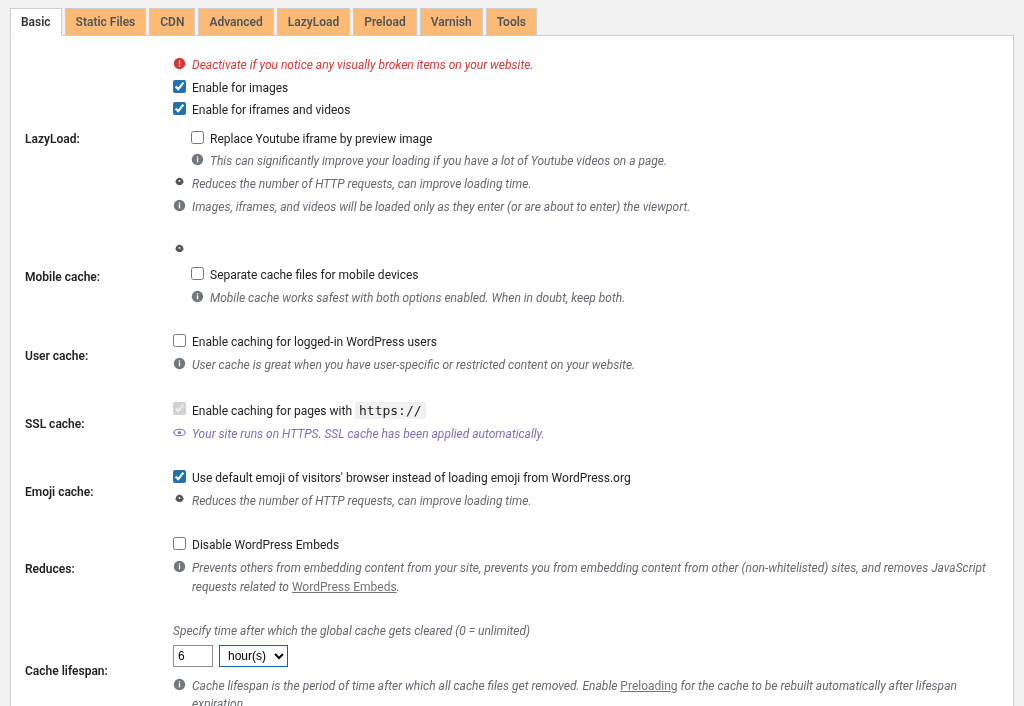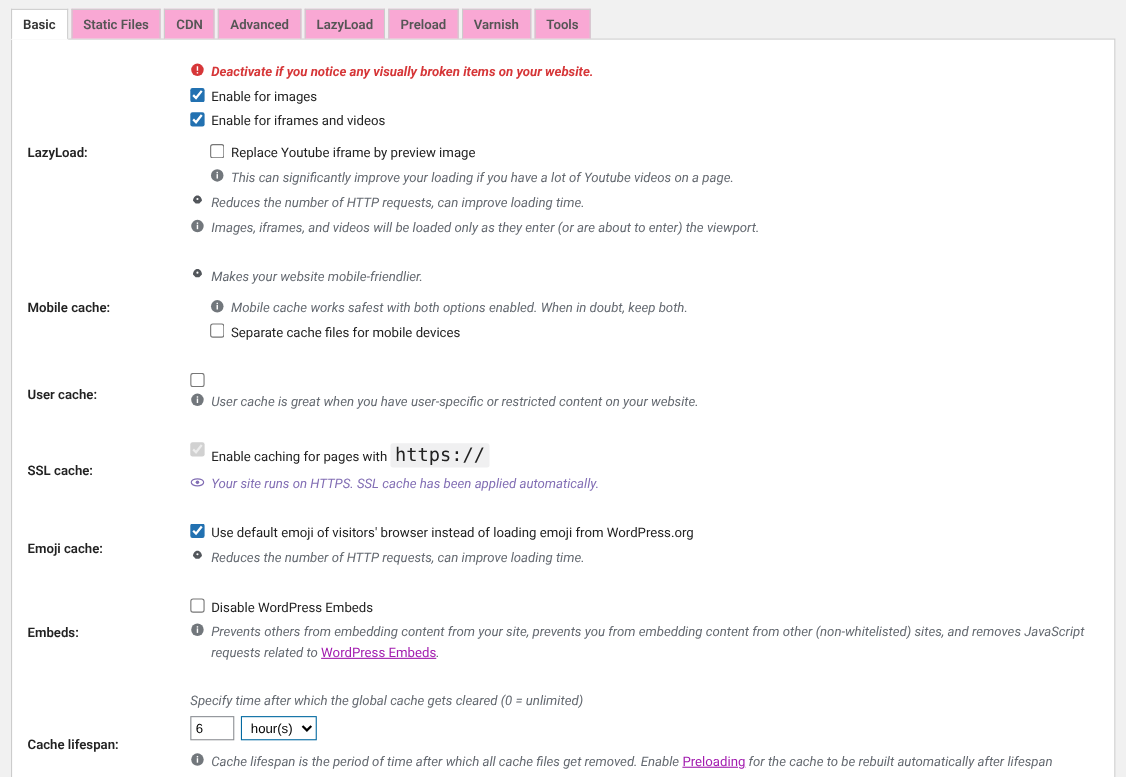--- a/index.html
+++ b/index.html
@@ -12,21 +12,21 @@
   }
   .tabs {
     display: flex;
     gap: 0;
     margin: 0;
     position: relative;
     z-index: 2;
   }
   .tab {
     padding: 6px 10px;
-    background: #f9a8d4;
+    background: #fdba74;
     border: 1px solid #ccc;
     border-bottom: none;
     font-size: 12px;
     font-weight: 600;
     color: #555;
     cursor: pointer;
     margin-right: 3px;
   }
   .tab.active {
     background: #fff;
@@ -60,32 +60,32 @@
     font-size: 12px;
     line-height: 1.55;
   }
   .line { display: flex; align-items: flex-start; margin-bottom: 4px; }
   .indent { margin-left: 18px; }
   .icon {
     width: 13px; height: 13px; display: inline-flex; align-items: center; justify-content: center;
     margin-right: 6px; margin-top: 1px; flex-shrink: 0;
   }
   .icon svg { width: 13px; height: 13px; display: block; }
-  .warn-red { color: #d63638; font-style: italic; font-weight: 700; }
+  .warn-red { color: #d63638; font-style: italic; font-weight: 400; }
   .desc { color: #646970; font-style: italic; }
   .purple { color: #826eb4; font-style: italic; }
   input[type=checkbox] {
     width: 13px; height: 13px; margin-right: 6px; margin-top: 1px; flex-shrink: 0;
     accent-color: #2271b1; cursor: pointer;
   }
   input[type=checkbox]:disabled { cursor: default; }
   .check-label { color: #222; }
-  a { color: #a21caf; text-decoration: underline; font-style: normal; margin-top: 28px; }
+  a { color: #737373; text-decoration: underline; font-style: normal; margin-top: 28px; }
   code {
-    background: #f0f0f1; padding: 1px 4px; font-family: Menlo, monospace; font-size: 17px;
+    background: #f0f0f1; padding: 1px 4px; font-family: Menlo, monospace; font-size: 13px;
     border-radius: 2px;
   }
   .num-input {
     width: 40px; padding: 2px 4px; border: 1px solid #8c8f94; font-size: 12px;
   }
   select {
     padding: 2px 4px; border: 1px solid #0369a1; font-size: 12px; background: #fff;
   }
   .lifespan-controls { display: flex; gap: 6px; margin-bottom: 10px; margin-top: 4px; }
   .spec { color: #646970; font-style: italic; margin-bottom: 2px; display: block; }
@@ -169,46 +169,46 @@
   <div class="row">
     <div class="label-col">Mobile cache:</div>
     <div class="field-col">
       <div class="line">
         <span class="icon">
           <svg viewBox="0 0 16 16">
               <path d="M8 2 C11 2 13 5 13 8 L10 11 L6 11 L3 8 C3 5 5 2 8 2 Z" fill="#52565b"></path>
               <circle cx="8" cy="6" r="1.2" fill="#fff"></circle>
             </svg>
         </span>
-        <span class="desc">Makes your website mobile-friendlier.</span>
       </div>
       <div class="sub-block indent">
+        <div class="line">
+          <input type="checkbox" style="">
+          <span class="check-label">Separate cache files for mobile devices</span>
+        </div>
         <div class="line">
           <span class="icon">
             <svg viewBox="0 0 16 16">
                 <circle cx="8" cy="8" r="7" fill="#72777c"></circle>
                 <rect x="7.2" y="6.5" width="1.6" height="5" fill="#fff"></rect>
                 <rect x="7.2" y="4" width="1.6" height="1.6" fill="#fff"></rect>
               </svg>
           </span>
           <span class="desc">Mobile cache works safest with both options enabled. When in doubt, keep both.</span>
         </div>
-        <div class="line">
-          <input type="checkbox" style="">
-          <span class="check-label">Separate cache files for mobile devices</span>
-        </div>
       </div>
     </div>
   </div>
 
   <div class="row">
     <div class="label-col">User cache:</div>
     <div class="field-col">
       <div class="line">
         <input type="checkbox" style="">
+        <span class="check-label">Enable caching for logged-in WordPress users</span>
       </div>
       <div class="line">
         <span class="icon">
           <svg viewBox="0 0 16 16">
               <circle cx="8" cy="8" r="7" fill="#72777c"></circle>
               <rect x="7.2" y="6.5" width="1.6" height="5" fill="#fff"></rect>
               <rect x="7.2" y="4" width="1.6" height="1.6" fill="#fff"></rect>
             </svg>
         </span>
         <span class="desc">User cache is great when you have user-specific or restricted content on your website.</span>
@@ -250,21 +250,21 @@
               <path d="M8 2 C11 2 13 5 13 8 L10 11 L6 11 L3 8 C3 5 5 2 8 2 Z" fill="#52565b"></path>
               <circle cx="8" cy="6" r="1.2" fill="#fff"></circle>
             </svg>
         </span>
         <span class="desc">Reduces the number of HTTP requests, can improve loading time.</span>
       </div>
     </div>
   </div>
 
   <div class="row">
-    <div class="label-col">Embeds:</div>
+    <div class="label-col">Reduces:</div>
     <div class="field-col">
       <div class="line">
         <input type="checkbox" style="">
         <span class="check-label">Disable WordPress Embeds</span>
       </div>
       <div class="line">
         <span class="icon">
           <svg viewBox="0 0 16 16">
               <circle cx="8" cy="8" r="7" fill="#72777c"></circle>
               <rect x="7.2" y="6.5" width="1.6" height="5" fill="#fff"></rect>

